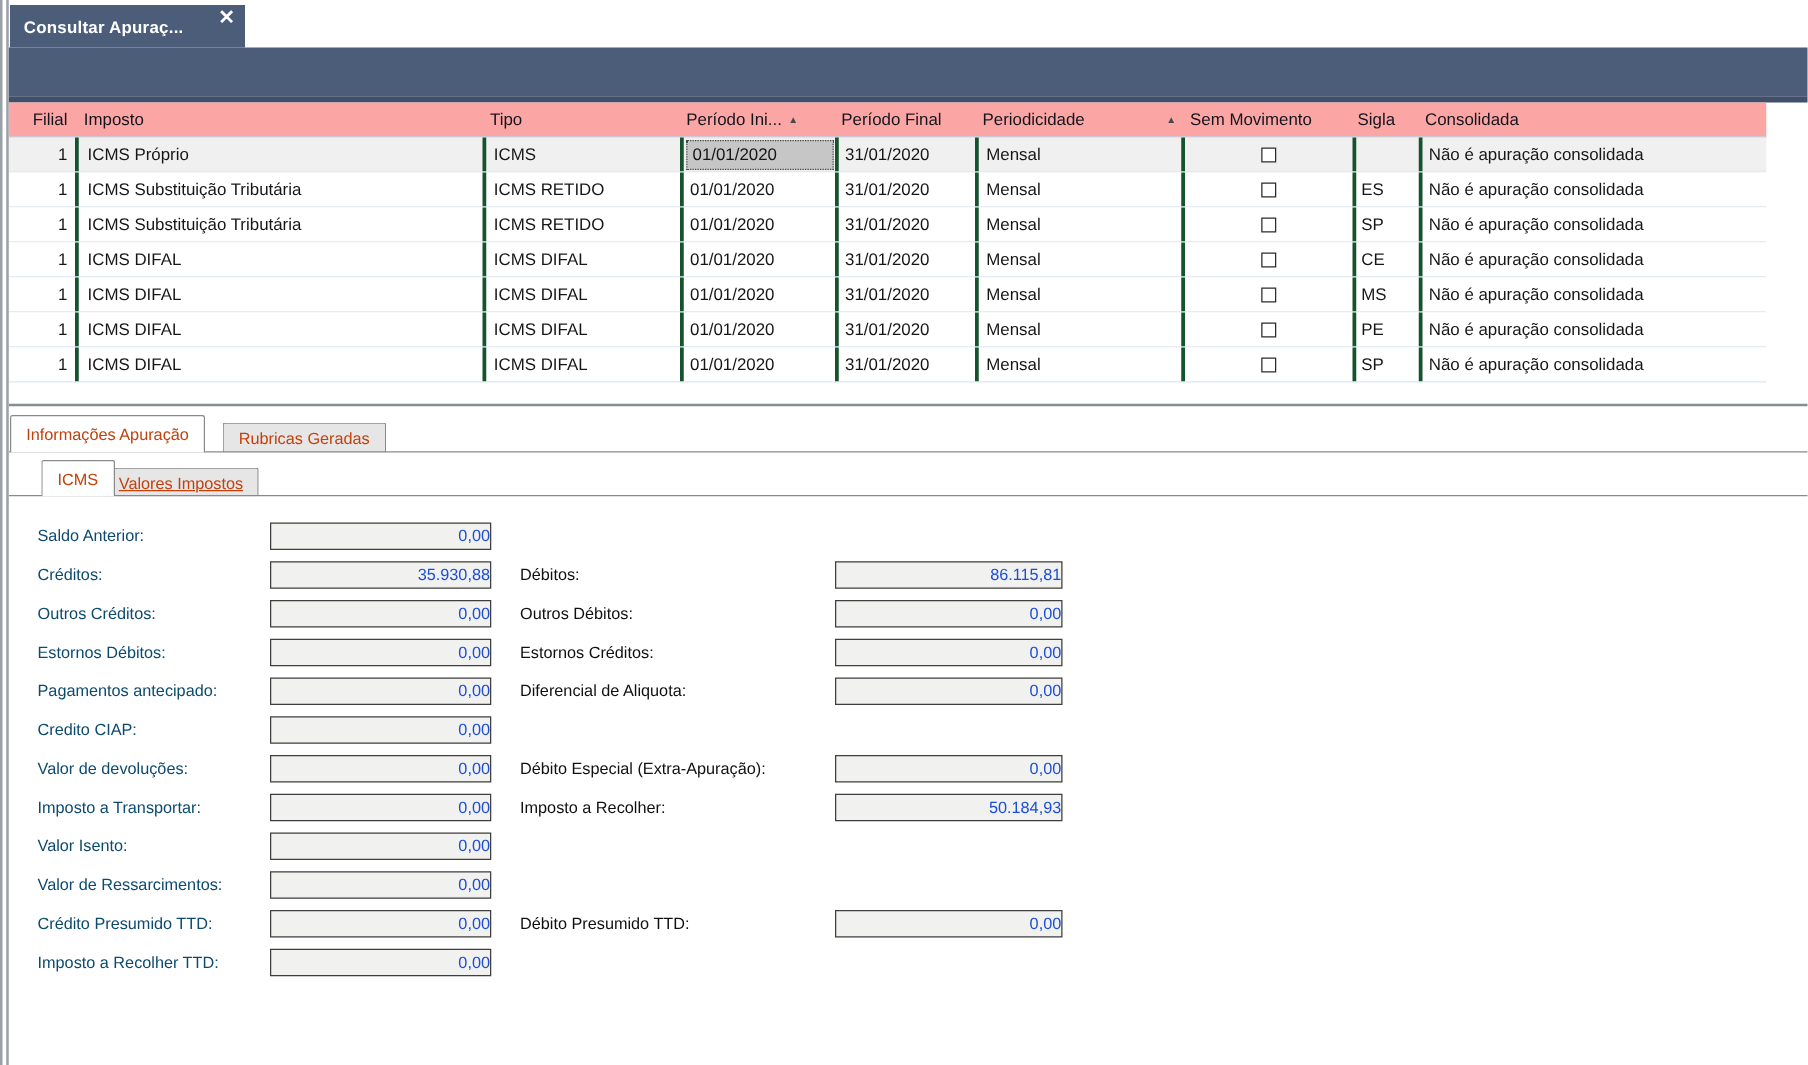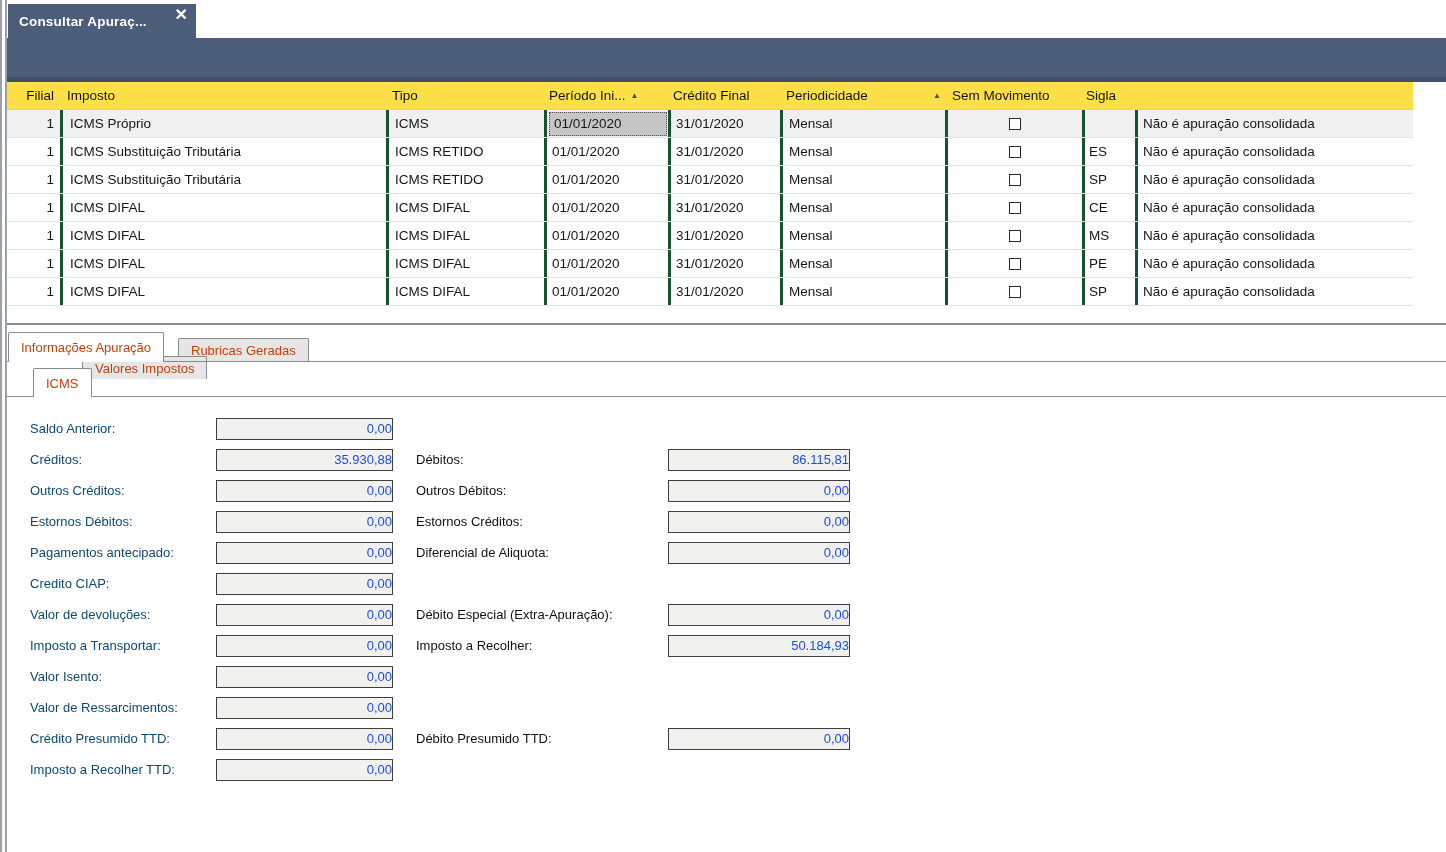--- a/index.html
+++ b/index.html
@@ -39,21 +39,21 @@
   .band { position:absolute; top:38px; left:6px; width:1440px; height:39px; background:#4c5d7a; }
   .band-edge { position:absolute; top:77px; left:6px; width:1440px; height:5px; background:#40506a; }
 
   
   .grid { position:absolute; top:82px; left:7px; width:1406px; }
   .grid-row {
     display:flex; height:28px; align-items:stretch;
     background:#ffffff; border-bottom:1px solid #dde7f1;
     font-size:13.5px;
   }
-  .grid-row.header { background:#fde047; border-bottom:1px solid #c2d2e4; color:#14141d; }
+  .grid-row.header { background:#fca5a5; border-bottom:1px solid #c2d2e4; color:#14141d; }
   .grid-row.selected { background:#f0f0f0; }
   .gc { display:flex; align-items:center; overflow:hidden; white-space:nowrap; }
   .grid-row:not(.header) .gc + .gc { border-left:3px solid #14532d; }
   .c1 { width:53px;  justify-content:flex-end; padding-right:6px; }
   .c2 { width:326px; padding-left:7px; }
   .c3 { width:158px; padding-left:6px; }
   .c4 { width:124px; padding-left:5px; }
   .c5 { width:112px; padding-left:5px; }
   .c6 { width:165px; padding-left:6px; }
   .c6.hdr { justify-content:space-between; padding-right:4px; }
@@ -83,21 +83,21 @@
     font-size:13px; color:#c2410c;
     display:flex; align-items:center; padding:0 12px;
     cursor:pointer; white-space:nowrap;
   }
   .tab.inactive { background:#e6e6e6; }
   .strip-line { position:absolute; height:1.5px; background:#8a8a8a; }
   #tab-main-active    { left:8px;   top:332px; height:30px; z-index:3; }
   #tab-main-inactive  { left:178px; top:338px; height:24px; z-index:1; }
   #line-main          { left:7px; top:360.5px; width:1439px; z-index:2; }
   #tab-sub-active     { left:33px;  top:368px; height:29px; z-index:3; }
-  #tab-sub-inactive   { left:82px;  top:356px; height:23px; z-index:1; }
+  #tab-sub-inactive   { left:82px;  top:374px; height:23px; z-index:1;text-decoration:underline; }
   #line-sub           { left:7px; top:395.5px; width:1439px; z-index:2; }
 
   
   .form { position:absolute; top:413px; left:8px; width:900px; }
   .frow { display:flex; height:31px; align-items:center; }
   .flabel1 { margin-left:22px; width:186px; font-size:13px; color:#0c4a6e; white-space:nowrap; }
   .flabel2 { margin-left:23px; width:252px; font-size:13px; color:#101010; white-space:nowrap; }
   .fbox {
     width:177px; height:22px;
     background:#f1f1ef; border:1.5px solid #3f3f3f;
@@ -120,27 +120,28 @@
 
 <div class="grid">
   <div class="grid-row header">
     <div class="gc c1 hdr">Filial</div>
     <div class="gc c2 hdr">Imposto</div>
     <div class="gc c3 hdr">Tipo</div>
     <div class="gc c4 hdr">
       <span>Período Ini...</span>
       <span class="sort">▲</span>
     </div>
-    <div class="gc c5 hdr">Crédito Final</div>
+    <div class="gc c5 hdr">Período Final</div>
     <div class="gc c6 hdr">
       <span>Periodicidade</span>
       <span class="sort">▲</span>
     </div>
     <div class="gc c7 hdr">Sem Movimento</div>
     <div class="gc c8 hdr">Sigla</div>
+    <div class="gc c9 hdr">Consolidada</div>
   </div>
 
   <div class="grid-row selected">
     <div class="gc c1">1</div>
     <div class="gc c2">ICMS Próprio</div>
     <div class="gc c3">ICMS</div>
     <div class="gc c4" style="padding-left:2px;">
       <span class="sel-cell">01/01/2020</span>
     </div>
     <div class="gc c5">31/01/2020</div>

